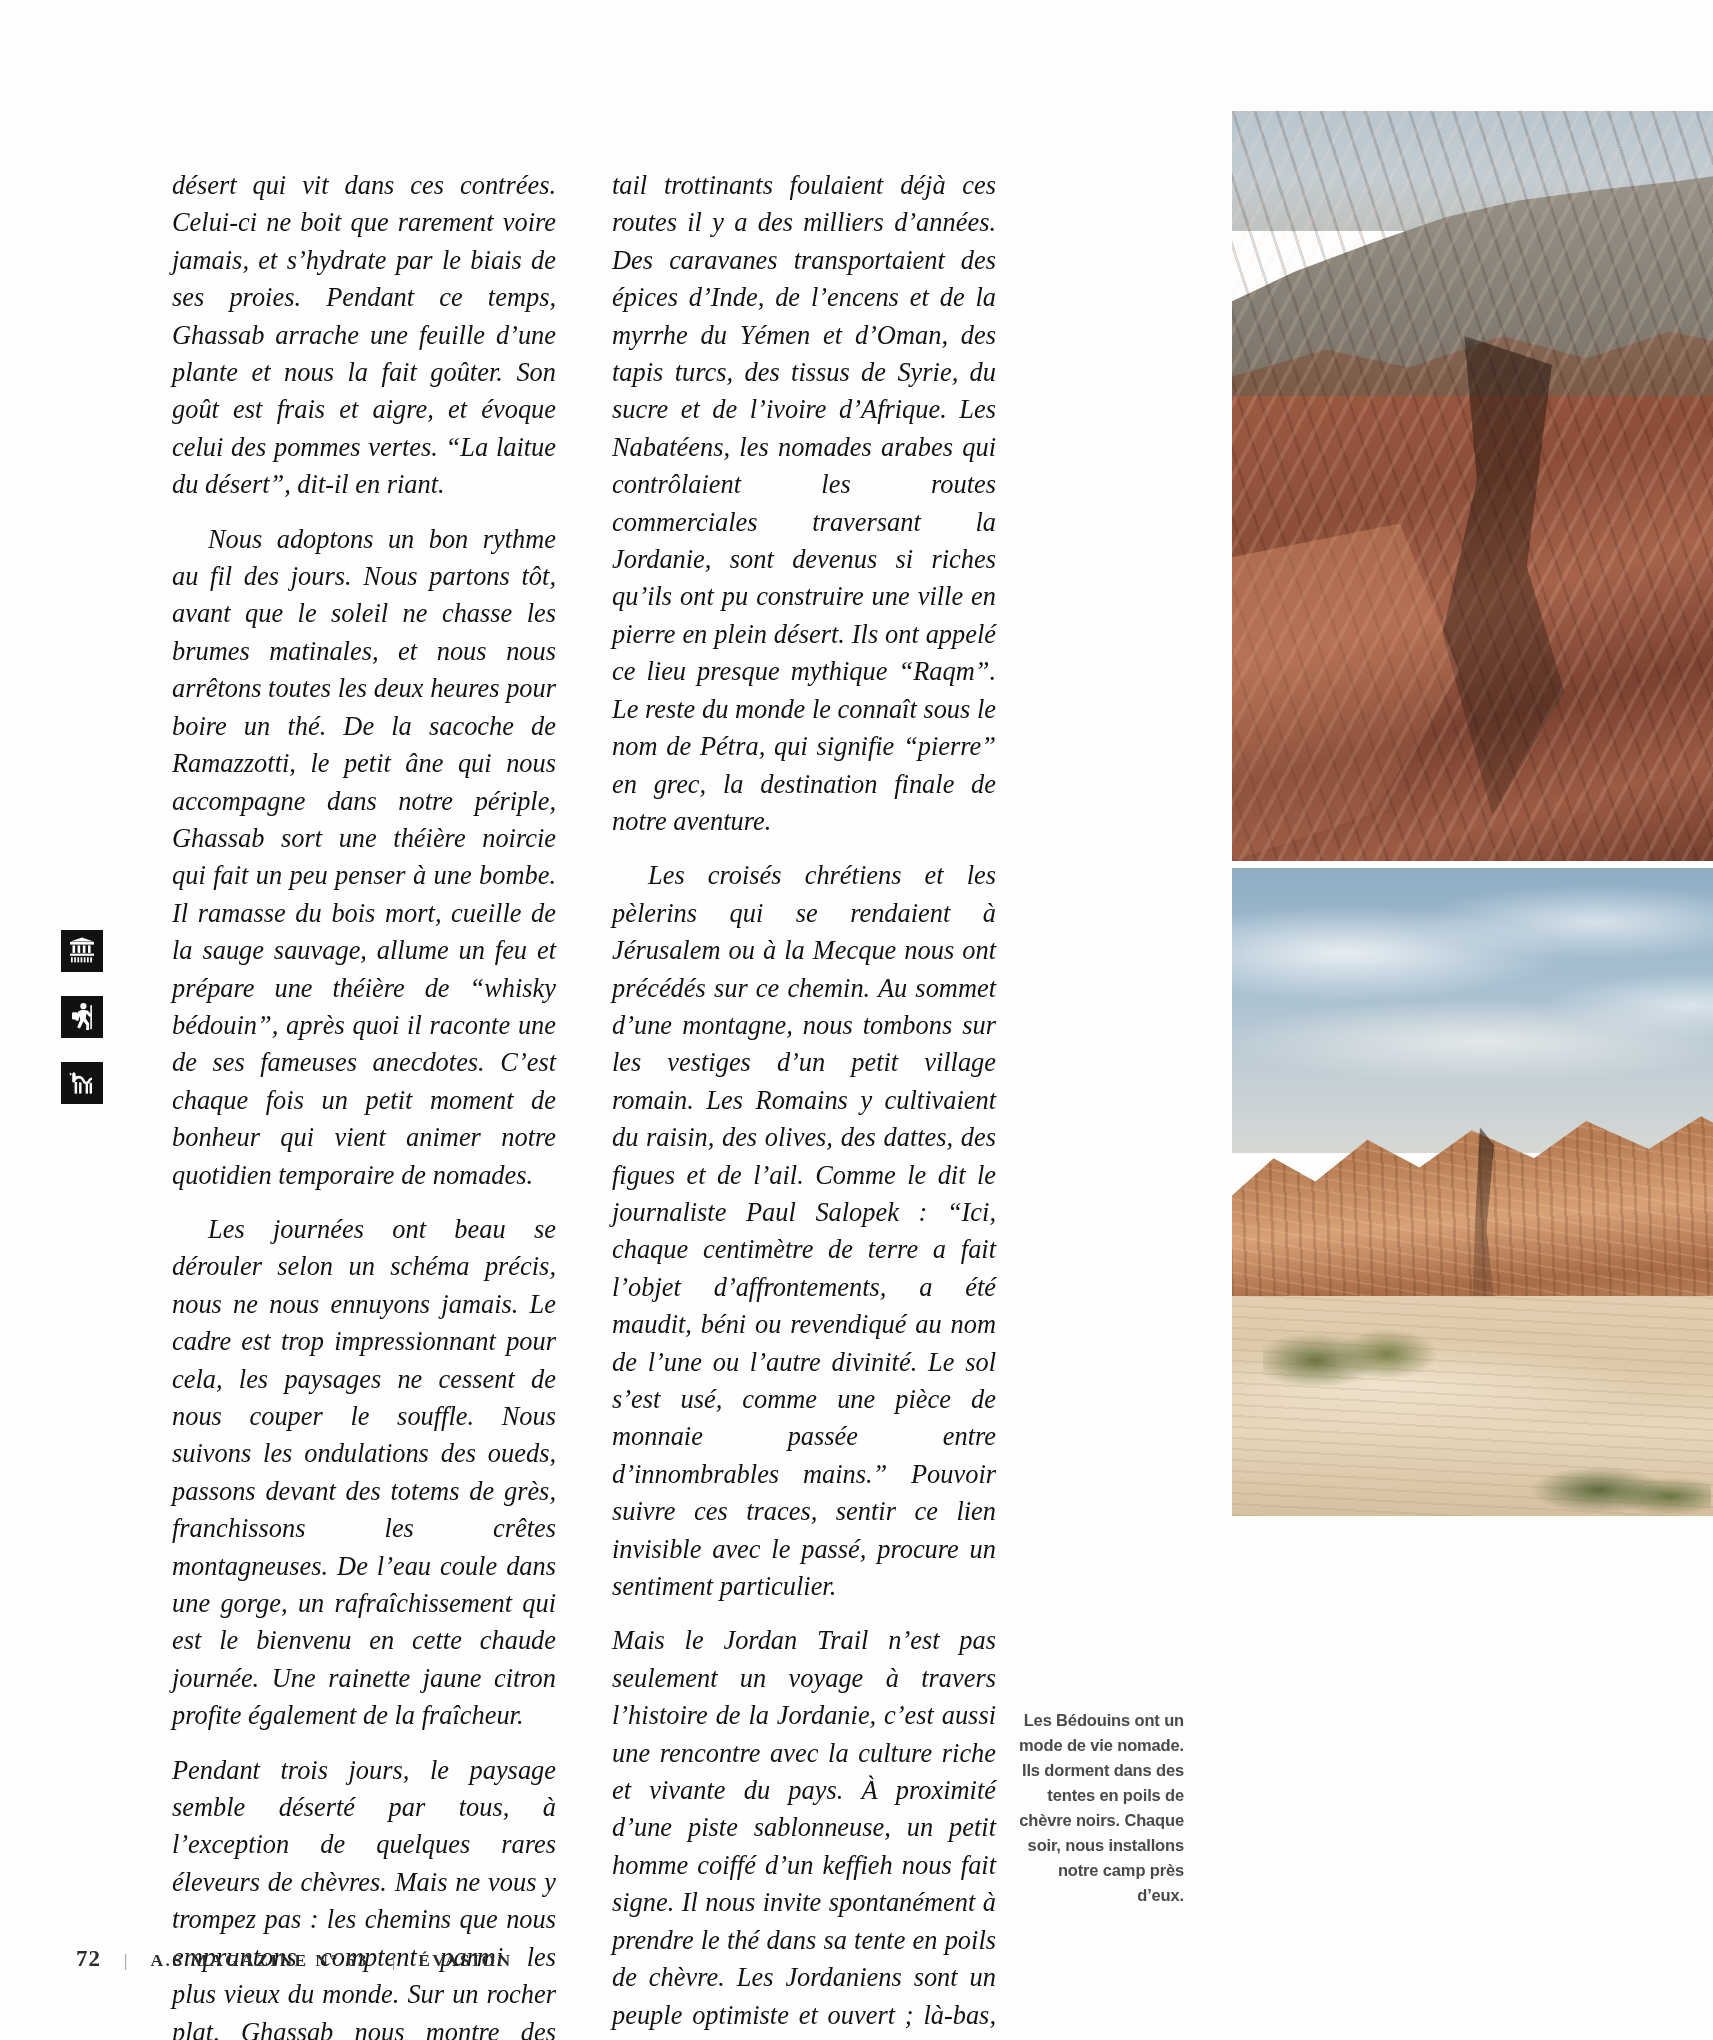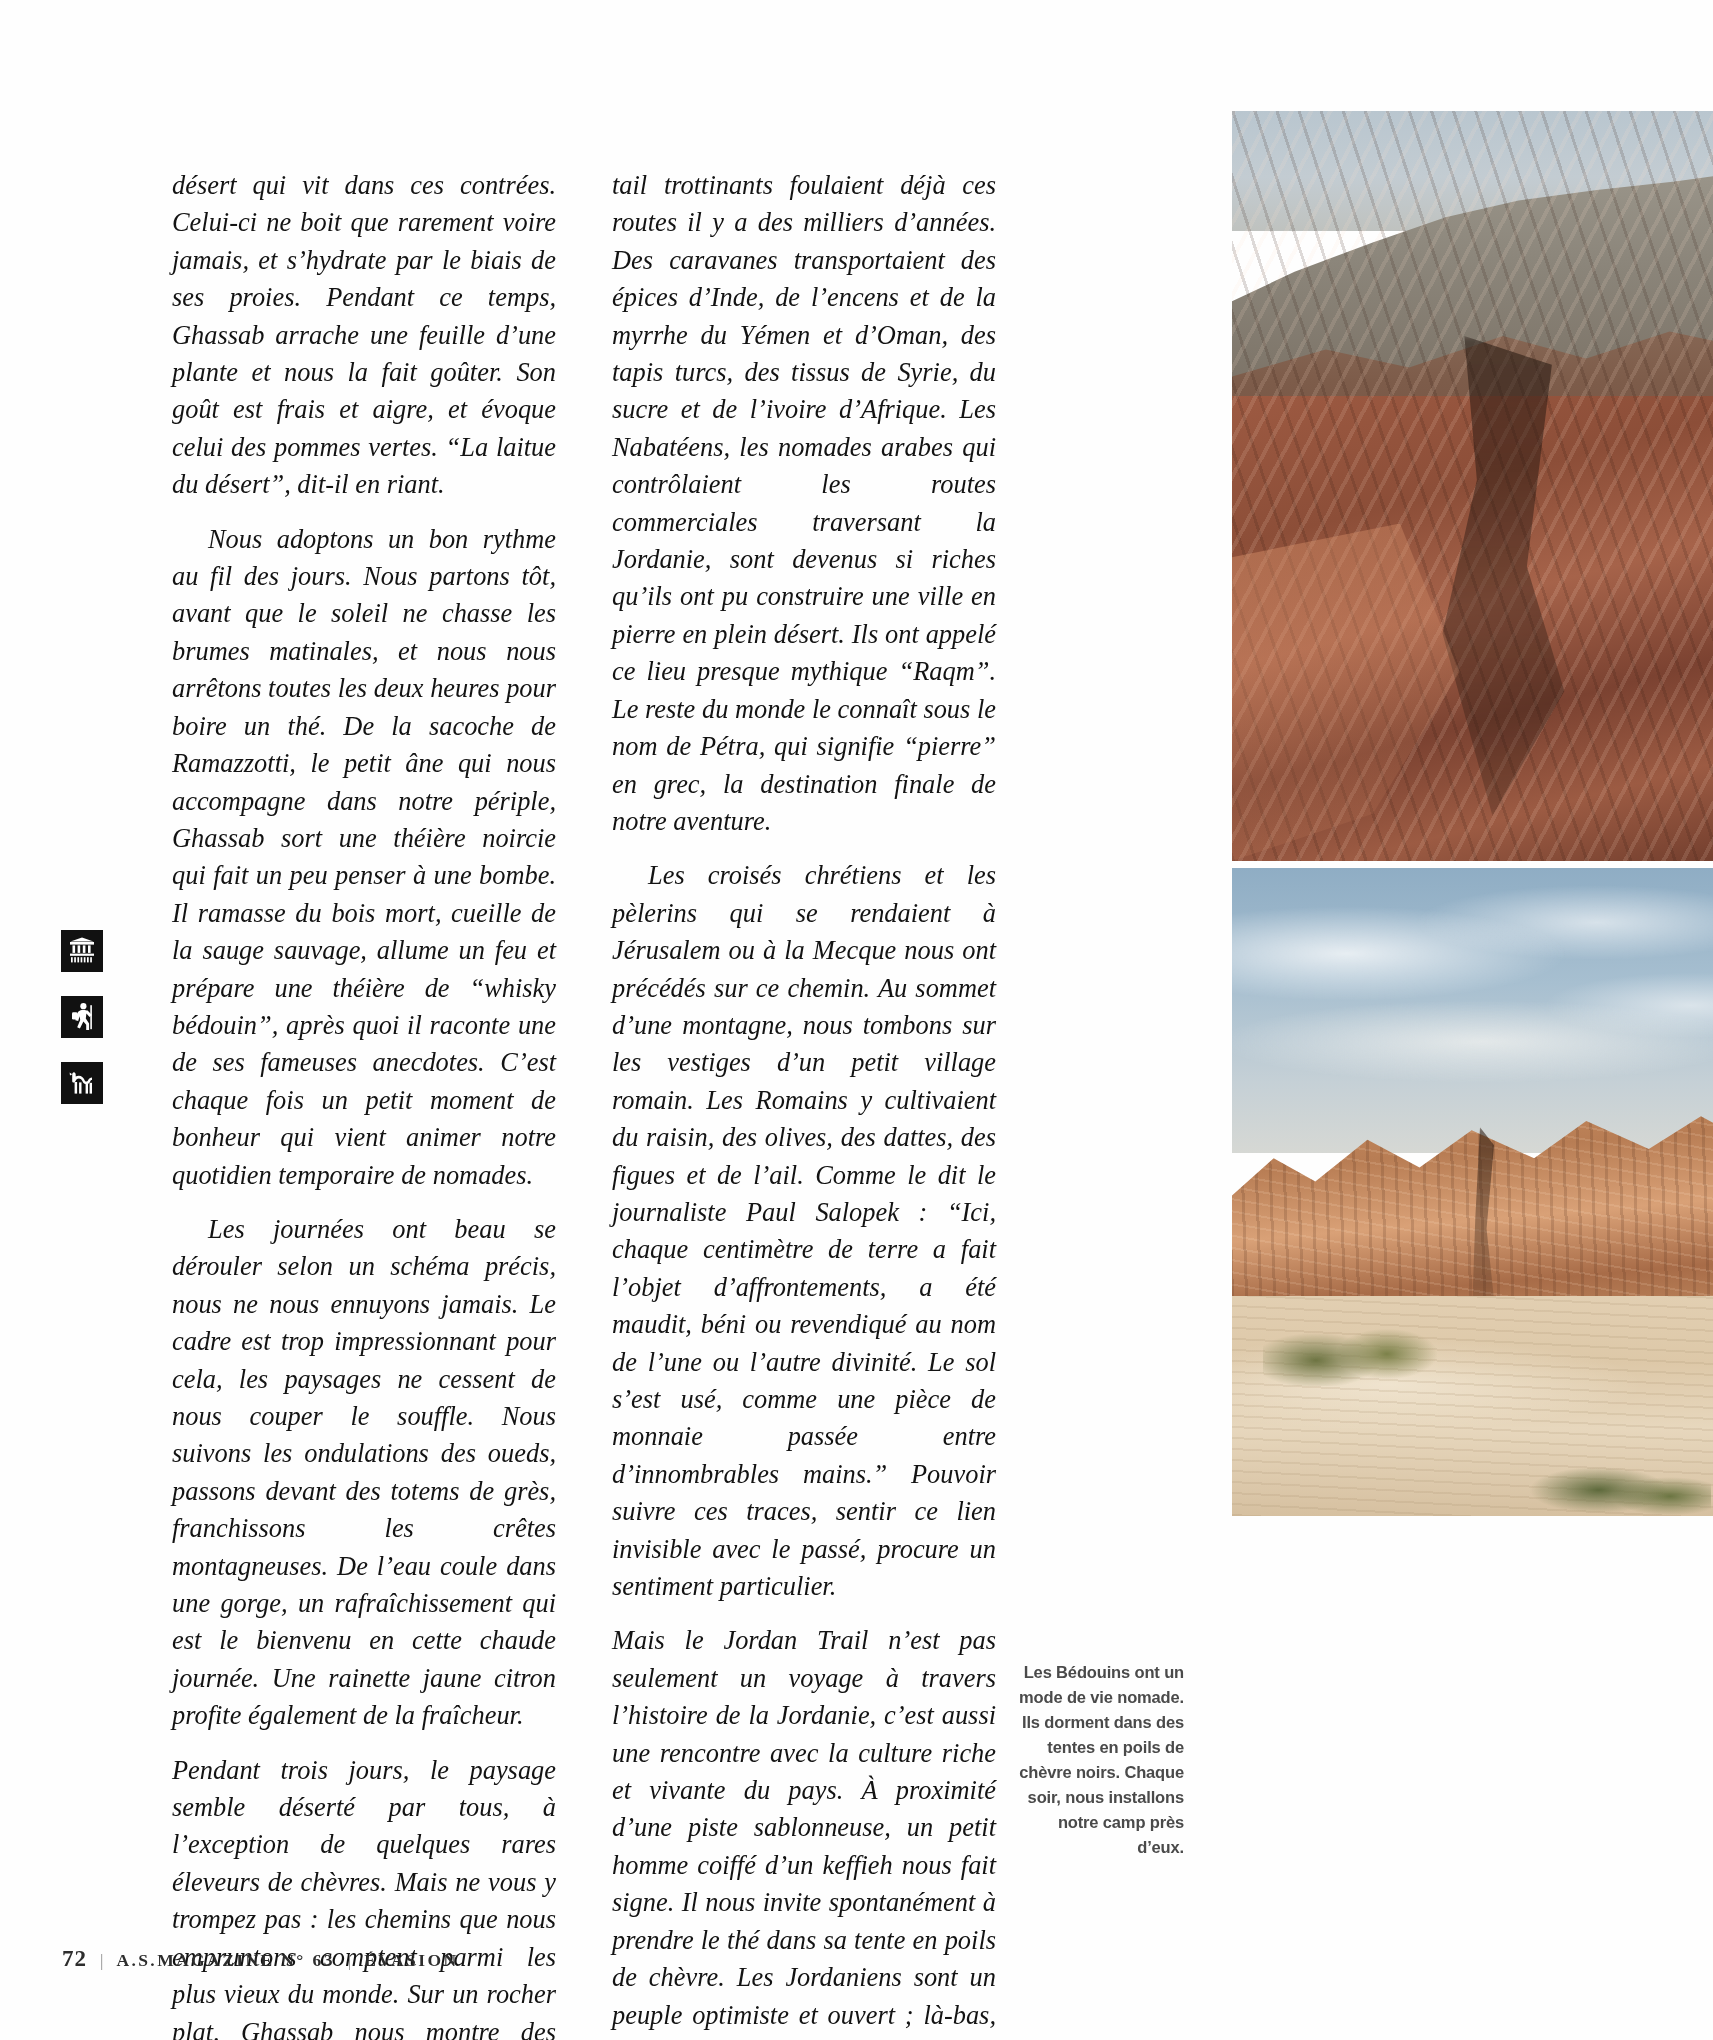--- a/index.html
+++ b/index.html
@@ -182,39 +182,39 @@
   .wadi-scrub2 {
     position:absolute; left:56%; top:92%; width:36%; height:8%;
     background: radial-gradient(ellipse 50% 60% at 40% 50%, #5e6a3c, rgba(94,106,60,0) 74%),
                 radial-gradient(ellipse 42% 50% at 78% 62%, #6b7542, rgba(107,117,66,0) 74%);
   }
 
   
   .caption {
     position: absolute;
     left: 1016px;
-    top: 1660px;
+    top: 1708px;
     width: 168px;
     text-align: right;
     font-family: "Liberation Sans", "DejaVu Sans", sans-serif;
     font-weight: bold;
     font-size: 16.5px;
     line-height: 25px;
     color: #4a4a4a;
     letter-spacing: -0.15px;
   }
 
   
   .footer {
     position: absolute;
-    left: 62px;
+    left: 76px;
     top: 1946px;
     display: flex;
     align-items: baseline;
-    gap: 0;
+    gap: 10px;
     font-family: "Liberation Serif", "DejaVu Serif", serif;
     font-weight: bold;
     color: #2d2d2d;
   }
   .footer .pagenum {
     font-size: 23px;
     letter-spacing: 1px;
   }
   .footer .sep {
     font-size: 17px;

